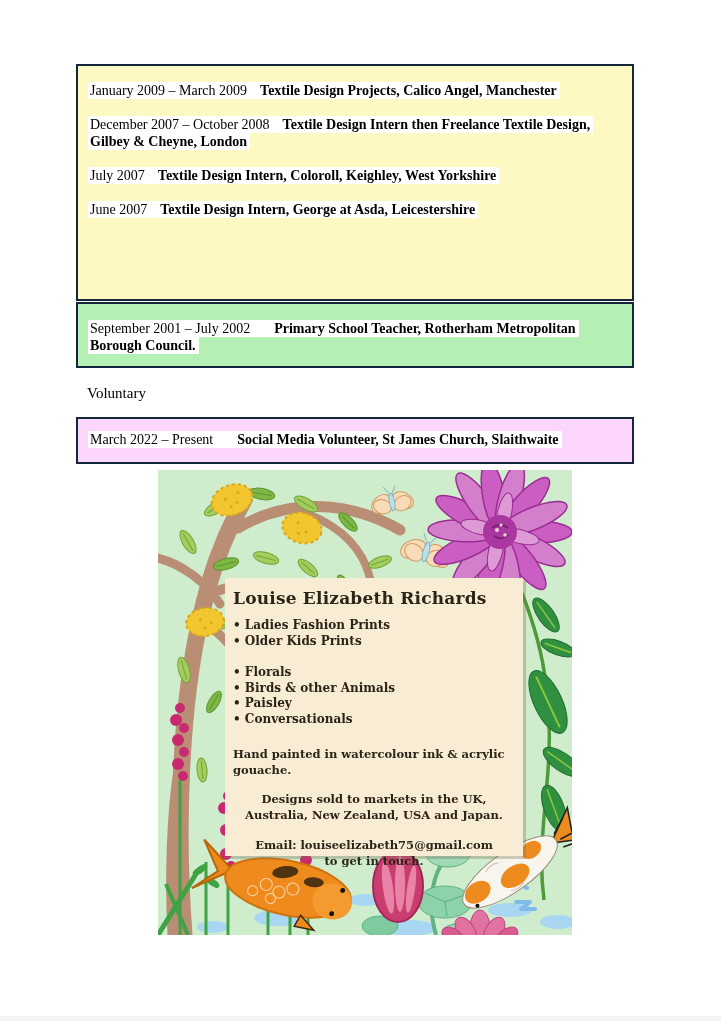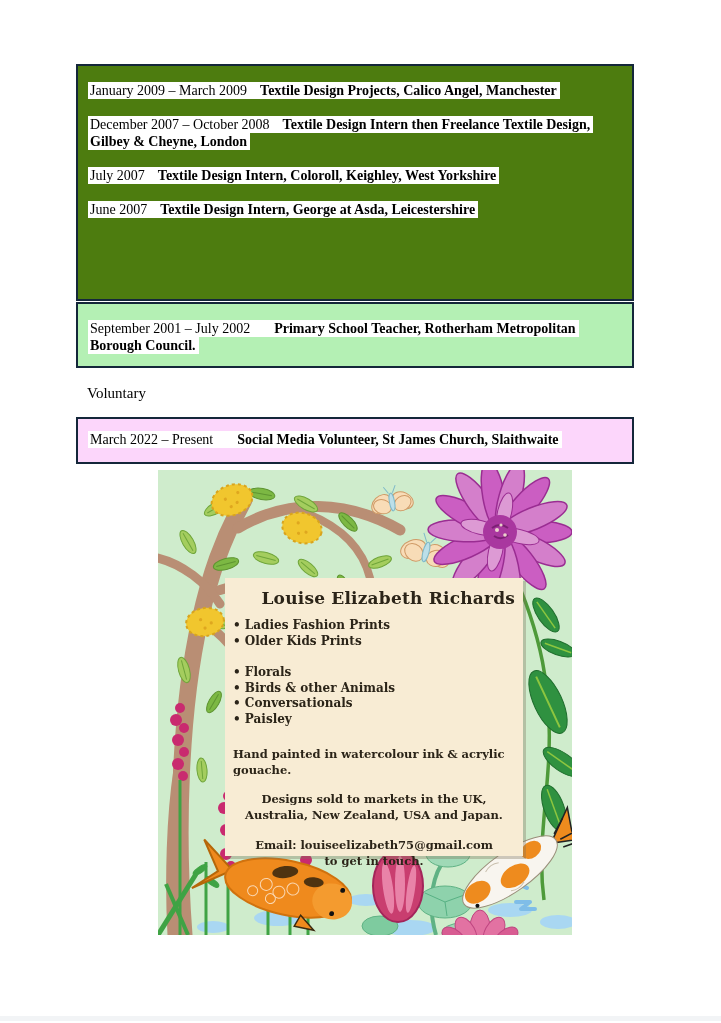--- a/index.html
+++ b/index.html
@@ -2,21 +2,21 @@
 <html><head>
 <meta charset="utf-8">
 <style>
   html,body{margin:0;padding:0;background:#ffffff;}
   .page{position:relative;width:721px;height:1023px;background:#ffffff;overflow:hidden;
         font-family:"Liberation Serif",serif;color:#000;}
 
   
   .box{position:absolute;left:76px;width:558px;box-sizing:border-box;
        border:2px solid #14273a;padding:16px 10px 0 10px;}
-  .box-pink{top:64px;height:237px;background:#4d7c0f;}
+  .box-pink{top:64px;height:237px;background:#fef9c3;}
   .box-green{top:302px;height:66px;background:#b4f0b4;}
   .box-violet{top:417px;height:47px;background:#fcd6fb;padding-top:12px;}
 
   .entry{margin:0 0 17px 0;font-size:14px;line-height:17px;}
   .hl{background:#ffffff;padding:1px 3px 1px 2px;
       -webkit-box-decoration-break:clone;box-decoration-break:clone;}
   .date{font-weight:normal;}
   .role{font-weight:bold;padding-left:13px;}
   .box-green .role,.box-violet .role{padding-left:24px;}
 
@@ -25,21 +25,21 @@
 
   
   .artwork{position:absolute;left:158px;top:470px;width:414px;height:465px;
            overflow:hidden;margin:0;}
   .artwork svg{position:absolute;left:0;top:0;}
 
   .art-card{position:absolute;left:67px;top:108px;width:298px;height:278px;
             box-sizing:border-box;background:#f8ecd4;padding:7px 8px 0 8px;
             box-shadow:3px 3px 0 rgba(125,115,90,.35);
             font-family:"DejaVu Serif",serif;color:#2b2418;font-weight:bold;}
-  .art-card h2{margin:2px 0 0 0;font-size:17px;line-height:22px;letter-spacing:.2px;text-align:right;}
+  .art-card h2{margin:2px 0 0 0;font-size:17px;line-height:22px;letter-spacing:.2px;}
   .art-card ul{list-style:none;margin:0;padding:0;font-size:12px;line-height:15.5px;}
   .art-card ul.g1{margin-top:9px;}
   .art-card ul.g2{margin-top:16px;}
   .art-card li::before{content:"• ";}
   .art-card p{margin:0;font-size:11.5px;line-height:16px;}
   .art-card .p1{margin-top:19px;}
   .art-card .p2{margin-top:13px;text-align:center;padding:0 2px;}
   .art-card .p3{margin-top:14px;text-align:center;padding:0 14px;}
 
   .page-bottom-edge{position:absolute;left:0;top:1016px;width:721px;height:5px;
@@ -352,22 +352,22 @@
 
     <div class="art-card">
       <h2>Louise Elizabeth Richards</h2>
       <ul class="g1">
         <li>Ladies Fashion Prints</li>
         <li>Older Kids Prints</li>
       </ul>
       <ul class="g2">
         <li>Florals</li>
         <li>Birds &amp; other Animals</li>
+        <li>Paisley</li>
         <li>Conversationals</li>
-        <li>Paisley</li>
       </ul>
       <p class="p1">Hand painted in watercolour ink &amp; acrylic gouache.</p>
       <p class="p2">Designs sold to markets in the UK, Australia, New Zealand, USA and Japan.</p>
       <p class="p3">Email: louiseelizabeth75@gmail.com to get in touch.</p>
     </div>
   </figure>
 
   <div class="page-bottom-edge"></div>
 </div>
 

